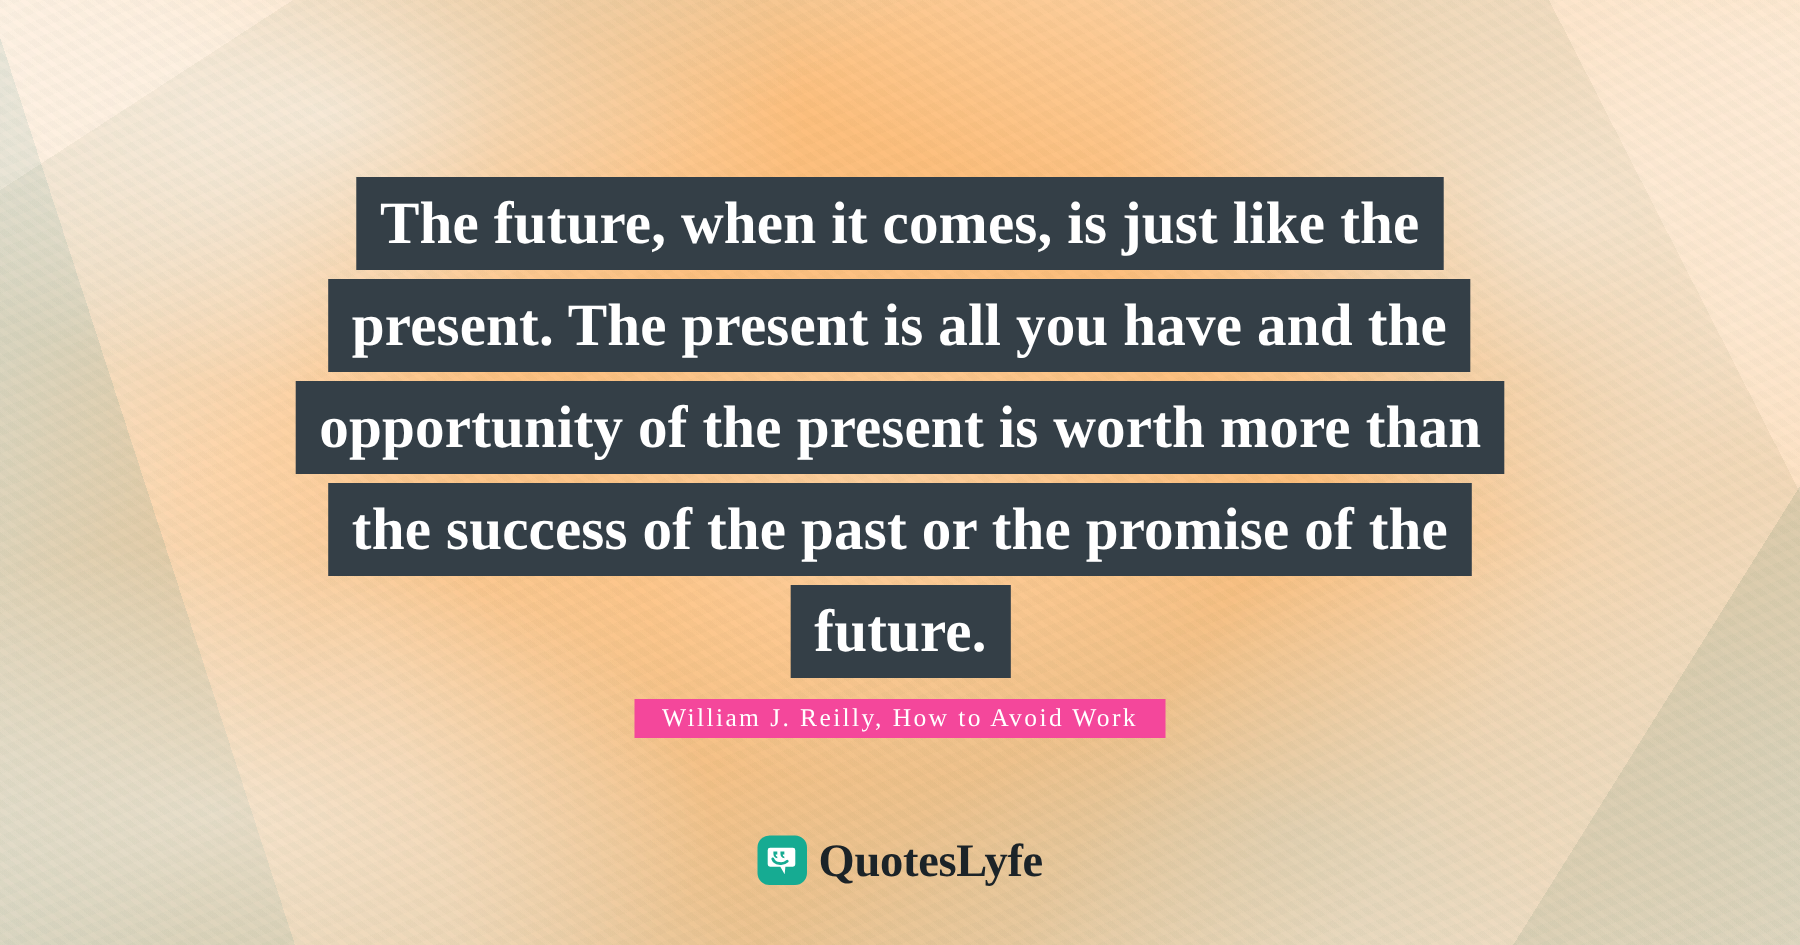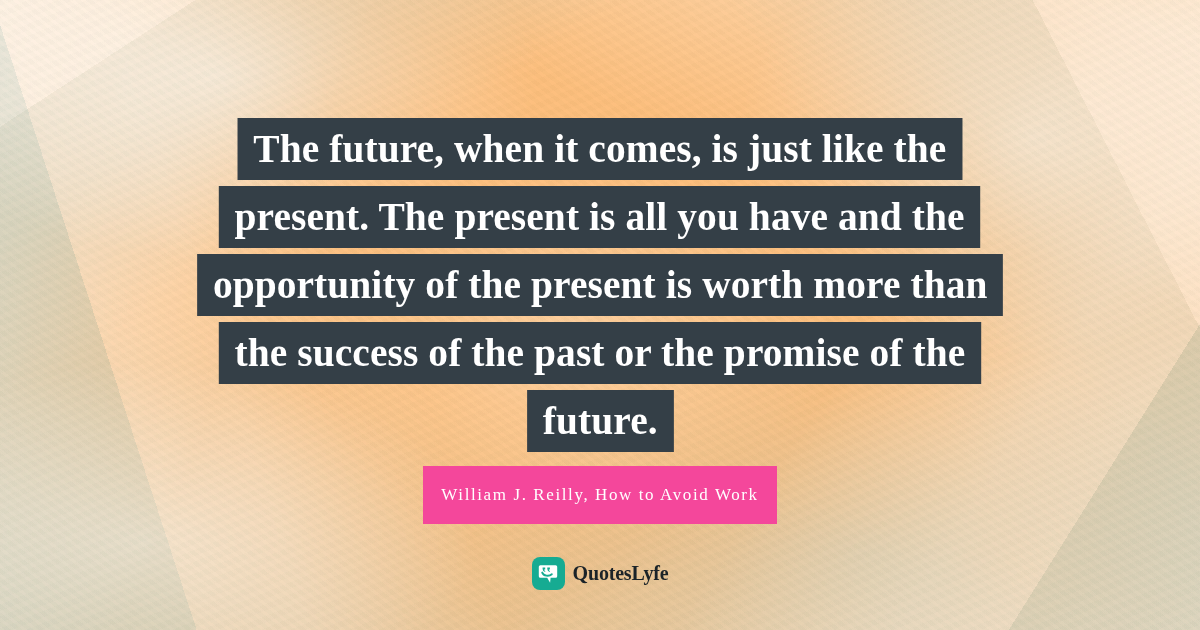--- a/index.html
+++ b/index.html
@@ -94,21 +94,21 @@
   }
   #attribution-text {
     display: inline-block;
     background-color: #f4479b;
     color: #ffffff;
     font-family: "Liberation Serif", serif;
     font-weight: 400;
     font-size: 17px;
     line-height: 26px;
     height: 26px;
-    padding: 16px 18px;
+    padding: 0 18px;
     letter-spacing: 1.6px;
     white-space: nowrap;
   }
 
   
   #brand {
     position: absolute;
     top: 557px;
     left: 0;
     width: 1200px;
@@ -123,21 +123,21 @@
     height: 33px;
     border-radius: 8px;
     background-color: #16ab92;
     display: flex;
     align-items: center;
     justify-content: center;
   }
   #brand-name {
     font-family: "Liberation Serif", serif;
     font-weight: 700;
-    font-size: 20px;
+    font-size: 31px;
     line-height: 33px;
     color: #1b2328;
     letter-spacing: -0.2px;
   }
 </style>
 </head>
 <body>
 
 <div id="quote-card">
 

